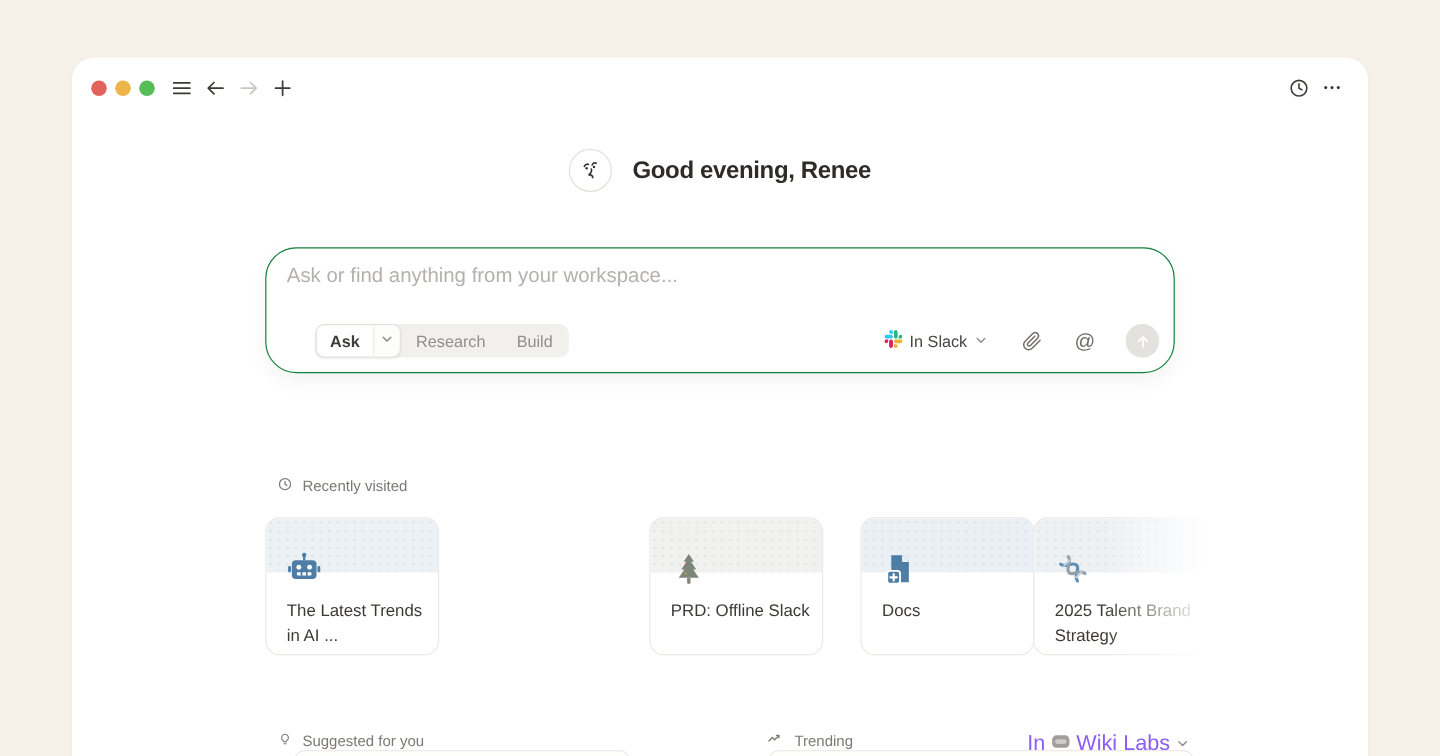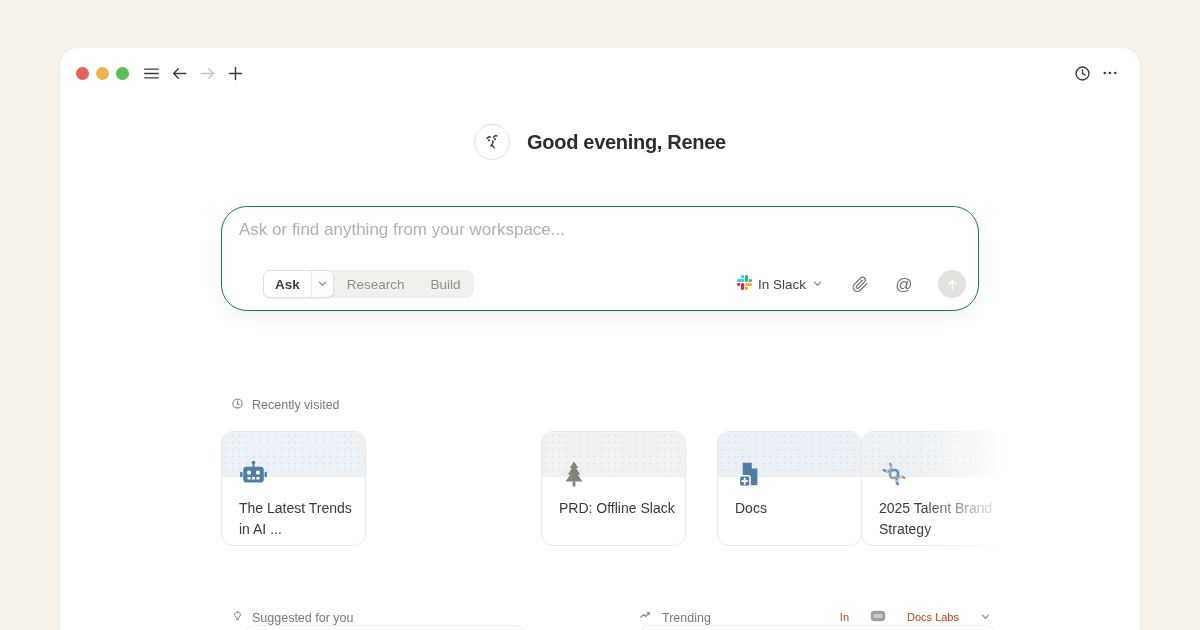--- a/index.html
+++ b/index.html
@@ -52,22 +52,22 @@
     background-size:7px 7px; }
   .card-icon { position:absolute; left:17px; top:27px; width:29px; height:29px; display:flex; align-items:center; justify-content:center; }
   .card-title { position:absolute; left:17px; top:66px; right:10px; font-size:14px; line-height:21px; font-weight:500; color:#3B3A35; }
   .fade-overlay { position:absolute; left:860px; top:375px; width:110px; height:135px; z-index:5; pointer-events:none;
     background:linear-gradient(to right, rgba(255,255,255,0), #FFFFFF 78%); }
   
   .section-head { position:absolute; top:561px; display:flex; align-items:center; gap:8px;
     color:#7B7974; font-size:12.5px; font-weight:500; }
   .sug { left:171px; }
   .trend { left:578px; }
-  .workspace { position:absolute; top:561px; right:149px; display:flex; align-items:center; gap:21px;
-    color:#c2410c; font-size:11px; font-weight:500; }
+  .workspace { position:absolute; top:561px; right:149px; display:flex; align-items:center; gap:5px;
+    color:#8b5cf6; font-size:18px; font-weight:500; }
   .hint { position:absolute; top:577px; height:10px; border:1px solid #EDECE9; border-bottom:none;
     border-radius:9px 9px 0 0; background:#FEFEFD; }
   .hint-left { left:185px; width:280px; }
   .hint-right { left:580px; width:355px; }
 </style>
 </head>
 <body style="background: rgb(246, 241, 233);">
 
 <div class="window">
 
@@ -251,21 +251,21 @@
           <path d="M13.8 6.5h3.5V10"></path>
         </svg></span>
     <span>Trending</span>
   </div>
   <div class="workspace">
     <span>In</span>
     <span><svg width="16" height="14" viewBox="0 0 20 17">
           <rect x="1" y="2" width="18" height="13" rx="4.5" fill="#A09E9A"></rect>
           <rect x="4" y="6" width="12" height="5" rx="2.5" fill="#CFCDC9"></rect>
         </svg></span>
-    <span>Docs Labs</span>
+    <span>Wiki Labs</span>
     <span><svg width="11" height="11" viewBox="0 0 16 16" fill="none" stroke="#8F8D88" stroke-width="1.8" stroke-linecap="round" stroke-linejoin="round">
           <path d="M3.5 6l4.5 4.5L12.5 6"></path>
         </svg></span>
   </div>
   <div class="hint hint-left"></div>
   <div class="hint hint-right"></div>
 
 </div>
 
 </body></html>

